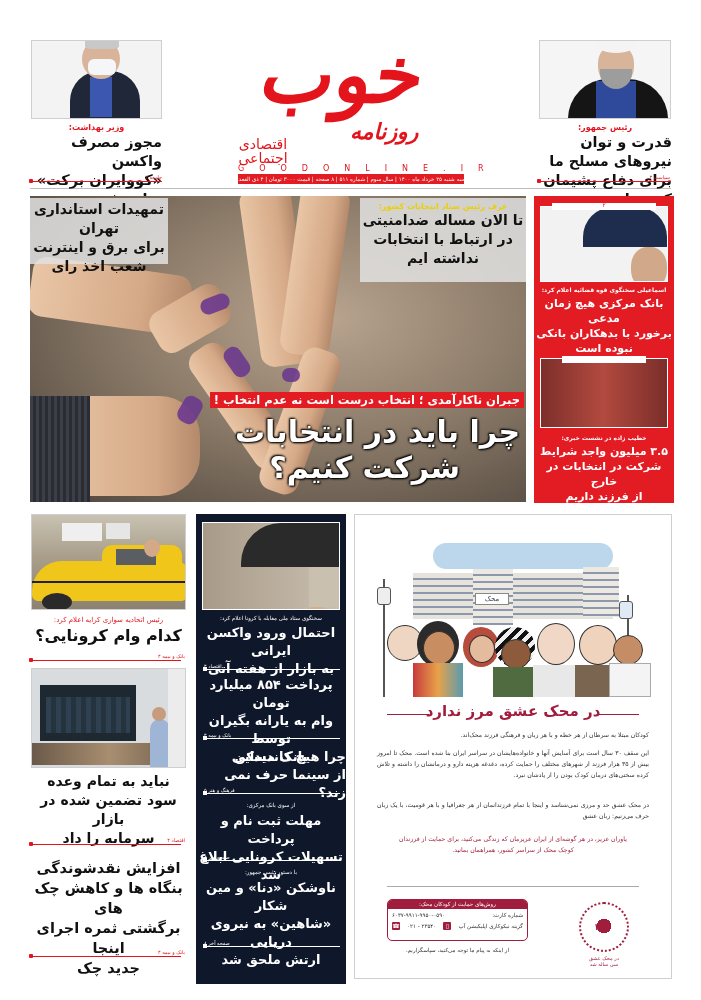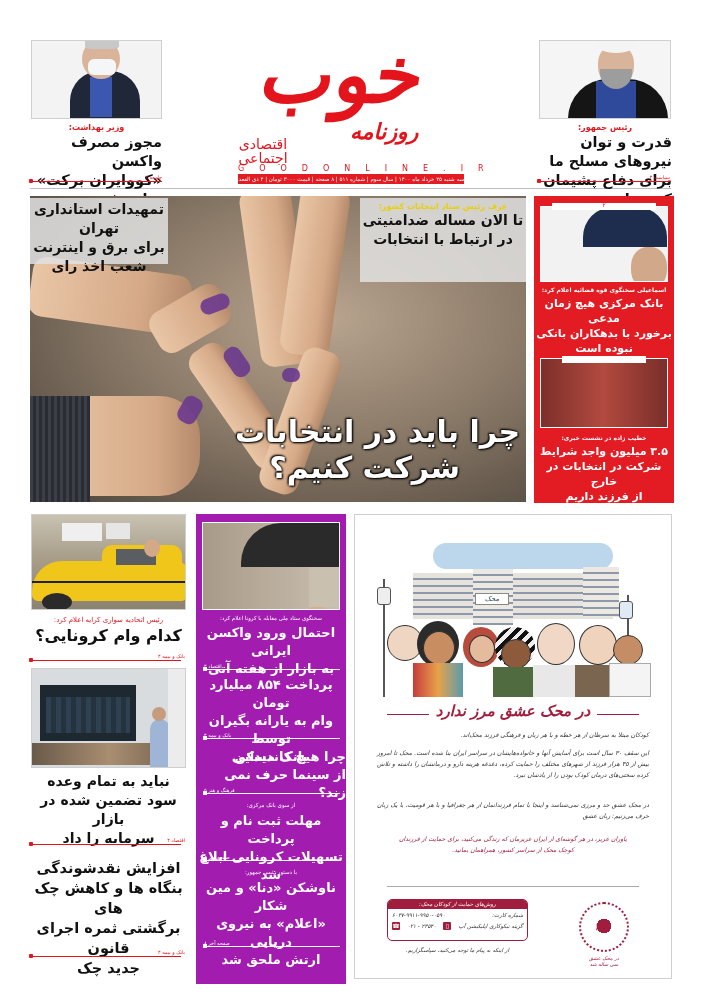--- a/index.html
+++ b/index.html
@@ -41,29 +41,29 @@
   .rcol { position: absolute; left: 534px; top: 196px; width: 140px; height: 307px; background: #e31b23; }
   .rc-photo { position: absolute; border: 1px solid #fff; overflow: hidden; }
   .rc-tab { position: absolute; background: #fff; height: 7px; }
   .rc-kicker { position: absolute; width: 100%; font-size: 6px; font-weight: bold; color: #fff; text-align: center; }
   .rc-hl { position: absolute; width: 100%; font-size: 11px; font-weight: bold; color: #fff; text-align: center; line-height: 15px; }
 
   
   .lc-hl { position: absolute; font-size: 14px; font-weight: bold; line-height: 19px; text-align: center; color: #111; }
 
   
-  .mcol { position: absolute; left: 196px; top: 514px; width: 150px; height: 470px; background: #a21caf; padding-left: 41px; }
+  .mcol { position: absolute; left: 196px; top: 514px; width: 150px; height: 470px; background: #0f172a; padding-left: 41px; }
   .mc-kicker { position: absolute; width: 100%; font-size: 5.5px; color: #fff; text-align: center; }
   .mc-hl { position: absolute; width: 100%; font-size: 13px; font-weight: bold; line-height: 18px; color: #fff; text-align: center; }
   .mc-line { position: absolute; left: 8px; right: 6px; height: 1px; background: #fff; }
   .mc-line::after { content: ""; position: absolute; left: -1px; top: -2px; width: 4px; height: 4px; background: #fff; }
   .mc-ref { position: absolute; left: 8px; font-size: 5px; color: #fff; }
 
   
-  .ad { position: absolute; left: 354px; top: 514px; width: 318px; height: 465px; border: 1px solid #cfcfcf; background: #fff; font-style: italic; }
+  .ad { position: absolute; left: 354px; top: 514px; width: 318px; height: 465px; border: 1px solid #cfcfcf; background: #fff; }
   .ad-title { position: absolute; left: 0; right: 0; top: 187px; text-align: center; color: #a11d3d; font-size: 15px; font-weight: bold; }
   .ad-title-line { position: absolute; top: 199px; height: 1px; background: #a11d3d; width: 42px; }
   .ad-p { position: absolute; left: 22px; right: 22px; font-size: 6.2px; line-height: 11px; color: #333; text-align: justify; }
   .ad-p.pink { color: #a11d3d; text-align: center; }
   .ad-sep { position: absolute; left: 32px; right: 32px; height: 1px; background: #aaa; top: 371px; }
   .ad-card { position: absolute; left: 32px; top: 384px; width: 141px; height: 42px; border: 1px solid #a11d3d; border-radius: 5px; overflow: hidden; }
   .ad-card-head { background: #a11d3d; color: #fff; font-size: 5.5px; text-align: center; height: 9px; line-height: 9px; }
   .ad-card-row { font-size: 5.5px; color: #333; padding: 1px 4px; display: flex; justify-content: space-between; align-items: center; height: 11px; }
   .ad-note { position: absolute; left: 32px; width: 141px; top: 432px; font-size: 5.5px; color: #333; text-align: center; }
   .ad-logo { position: absolute; left: 224px; top: 387px; width: 50px; height: 50px; border-radius: 50%; border: 2px dotted #a11d3d; }
@@ -138,22 +138,24 @@
   <div class="hero-box" style="left:0; top:2px; width:138px; height:66px; padding-top:2px;">
     <div class="t">تمهیدات استانداری تهران</div>
     <div class="t">برای برق و اینترنت</div>
     <div class="t">شعب اخذ رای</div>
   </div>
 
   <div class="hero-box" style="left:330px; top:2px; width:166px; height:84px; padding-top:4px;">
     <div class="hero-kicker">عرف رئیس ستاد انتخابات کشور:</div>
     <div class="t">تا الان مساله ضدامنیتی</div>
     <div class="t">در ارتباط با انتخابات</div>
-  </div>
-
+    <div class="t">نداشته ایم</div>
+  </div>
+
+  <div class="hero-red" style="right:2px; top:196px;">جبران ناکارآمدی ؛ انتخاب درست است نه عدم انتخاب !</div>
   <div class="hero-main" style="right:6px; top:218px; width:300px;">
     <div>چرا باید در انتخابات</div>
     <div style="padding-right:60px;">شرکت کنیم؟</div>
   </div>
 </div>
 
 <div class="rcol">
   <div>
     <div class="rc-photo" style="left:6px; top:10px; width:128px; height:76px; background:#f2f2f2;">
       <div class="fig" style="left:22px; top:40px; width:84px; height:40px; border-radius:30px 30px 0 0; background:#1e2d4d;"></div>
@@ -217,21 +219,21 @@
       <div>سرمایه را داد</div>
     </div>
     <div class="ref-line" style="left:31px; width:150px; top:844px;"></div>
     <div class="ref-label" style="left:150px; top:837px; width:35px; text-align:right;">اقتصاد ۴</div>
   </div>
 
   <div>
     <div class="lc-hl" style="left:31px; top:858px; width:155px; font-size:14.5px; line-height:20px;">
       <div>افزایش نقدشوندگی</div>
       <div>بنگاه ها و کاهش چک های</div>
-      <div>برگشتی ثمره اجرای قانون</div>
+      <div>برگشتی ثمره اجرای اینجا</div>
       <div>جدید چک</div>
     </div>
     <div class="ref-line" style="left:31px; width:150px; top:956px;"></div>
     <div class="ref-label" style="left:145px; top:949px; width:40px; text-align:right;">بانک و بیمه ۴</div>
   </div>
 </div>
 
 <div class="mcol">
   <div>
     <div class="rc-photo" style="left:6px; top:8px; width:138px; height:88px; background: linear-gradient(90deg,#a89a88,#c9bfb0);">
@@ -275,21 +277,21 @@
       <div>تسهیلات کرونایی ابلاغ شد</div>
     </div>
     <div class="mc-line" style="top:346px;"></div>
     <div class="mc-ref" style="top:340px;">صفحه آخر ۸</div>
   </div>
 
   <div>
     <div class="mc-kicker" style="top:355px;">با دستور رئیس جمهور:</div>
     <div class="mc-hl" style="top:365px;">
       <div>ناوشکن «دنا» و مین شکار</div>
-      <div>«اعلام» به نیروی دریایی</div>
+      <div>«شاهین» به نیروی دریایی</div>
       <div>ارتش ملحق شد</div>
     </div>
     <div class="mc-line" style="top:432px;"></div>
     <div class="mc-ref" style="top:426px;">صفحه آخر ۸</div>
   </div>
 </div>
 
 <div class="ad">
   <div class="abs" style="left:18px; top:20px; width:282px; height:162px; overflow:hidden;">
     <div class="fig abs" style="left:60px; top:8px; width:180px; height:26px; border-radius:14px; background:#bcd6ec;"></div>

